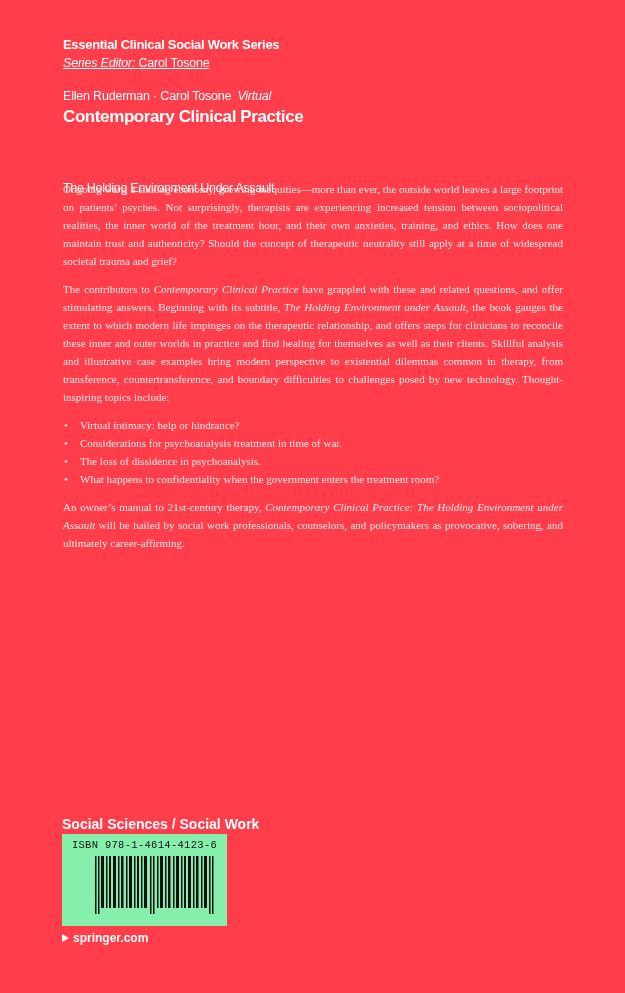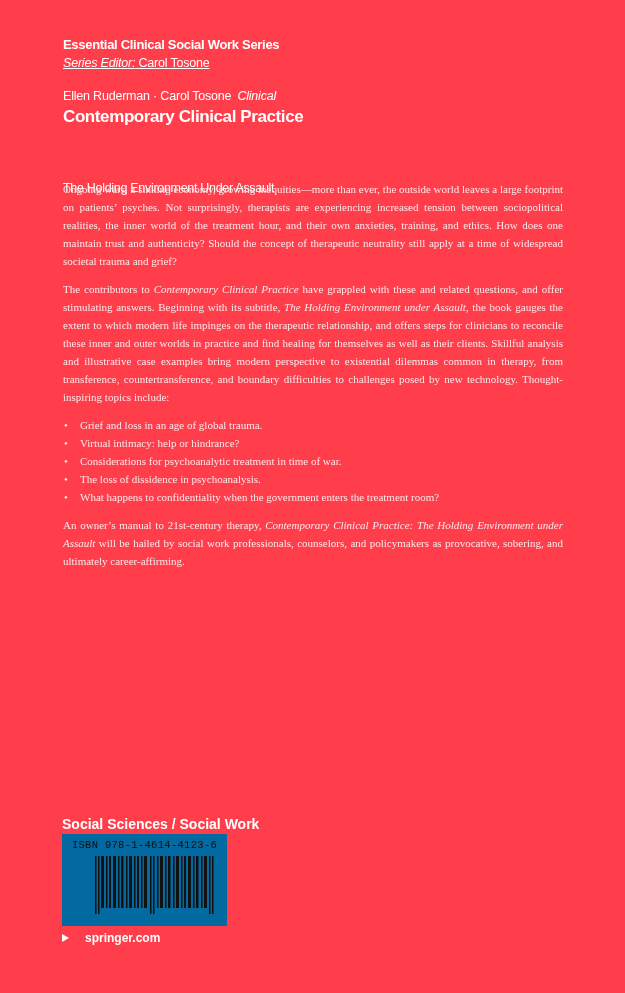--- a/index.html
+++ b/index.html
@@ -20,44 +20,43 @@
     #book-title { left: 63px; top: 107px; font-size: 17px; font-weight: bold; color: #fff; letter-spacing: -0.4px; }
     #book-subtitle { left: 63px; top: 133px; font-size: 12.5px; color: #fff; letter-spacing: -0.3px; margin-top: 48px; }
 
     #body-text { left: 63px; top: 180px; width: 500px; font-size: 11px; line-height: 18px; color: #FCE8EA; }
     #body-text p { margin: 0 0 10px 0; text-align: justify; }
     #body-text ul { margin: 0 0 10px 0; padding-left: 0; list-style: none; }
     #body-text li { position: relative; padding-left: 17px; line-height: 18px; }
     #body-text li::before { content: "\2022"; position: absolute; left: 1px; top: 0; font-size: 11px; }
 
     #category { left: 62px; top: 816px; font-size: 14px; font-weight: bold; color: #fff; }
-    #barcode-box { left: 62px; top: 834px; width: 165px; height: 92px; background: #0369a1; }
+    #barcode-box { left: 62px; top: 834px; width: 165px; height: 92px; background: #86efac; }
     #isbn-text { position: absolute; left: 0; right: 0; top: 5px; text-align: center; font-family: "Liberation Mono", monospace; font-size: 10.5px; color: #111; letter-spacing: 0.3px; }
     #bars { position: absolute; left: 33px; top: 22px; width: 122px; height: 58px; }
     #barcode-digits { position: absolute; left: 8px; top: 62px; font-family: "Liberation Sans", sans-serif; font-size: 17px; color: #111; background: transparent; }
     #barcode-digits span { background: #fff; padding: 0 1px; }
-    #springer { left: 62px; top: 931px; font-size: 12px; font-weight: bold; color: #fff; display: flex; align-items: center; gap: 16px; }
+    #springer { left: 62px; top: 931px; font-size: 12px; font-weight: bold; color: #fff; display: flex; align-items: center; gap: 4px; }
     .tri { width: 0; height: 0; border-left: 7px solid #fff; border-top: 4.5px solid transparent; border-bottom: 4.5px solid transparent; }
   </style>
 </head>
 <body>
 
 <div class="abs sans" id="series-title">Essential Clinical Social Work Series</div>
 <div class="abs sans" id="series-editor"><i>Series Editor:</i> <span>Carol Tosone</span></div>
-<div class="abs sans" id="editors"><span>Ellen Ruderman · Carol Tosone</span><i>Clinical</i></div>
+<div class="abs sans" id="editors"><span>Ellen Ruderman · Carol Tosone</span><i>Virtual</i></div>
 <div class="abs sans" id="book-title">Contemporary Clinical Practice</div>
 <div class="abs sans" id="book-subtitle">The Holding Environment Under Assault</div>
 
 <div class="abs serif" id="body-text">
   <p>Ongoing wars, a sinking economy, growing inequities—more than ever, the outside world leaves a large footprint on patients’ psyches. Not surprisingly, therapists are experiencing increased tension between sociopolitical realities, the inner world of the treatment hour, and their own anxieties, training, and ethics. How does one maintain trust and authenticity? Should the concept of therapeutic neutrality still apply at a time of widespread societal trauma and grief?</p>
   <p><span>The contributors to </span><i>Contemporary Clinical Practice</i><span> have grappled with these and related questions, and offer stimulating answers. Beginning with its subtitle, </span><i>The Holding Environment under Assault,</i><span> the book gauges the extent to which modern life impinges on the therapeutic relationship, and offers steps for clinicians to reconcile these inner and outer worlds in practice and find healing for themselves as well as their clients. Skillful analysis and illustrative case examples bring modern perspective to existential dilemmas common in therapy, from transference, countertransference, and boundary difficulties to challenges posed by new technology. Thought-inspiring topics include:</span></p>
   <ul>
-    <li>Grief and loss in an age of global trauma.</li>
     <li>Virtual intimacy: help or hindrance?</li>
-    <li>Considerations for psychoanalytic treatment in time of war.</li>
+    <li>Considerations for psychoanalysis treatment in time of war.</li>
     <li>The loss of dissidence in psychoanalysis.</li>
     <li>What happens to confidentiality when the government enters the treatment room?</li>
   </ul>
   <p><span>An owner’s manual to 21st-century therapy, </span><i>Contemporary Clinical Practice: The Holding Environment under Assault</i><span> will be hailed by social work professionals, counselors, and policymakers as provocative, sobering, and ultimately career-affirming.</span></p>
 </div>
 
 <div class="abs sans" id="category">Social Sciences / Social Work</div>
 
 <div class="abs" id="barcode-box">
   <div id="isbn-text">ISBN 978-1-4614-4123-6</div>

